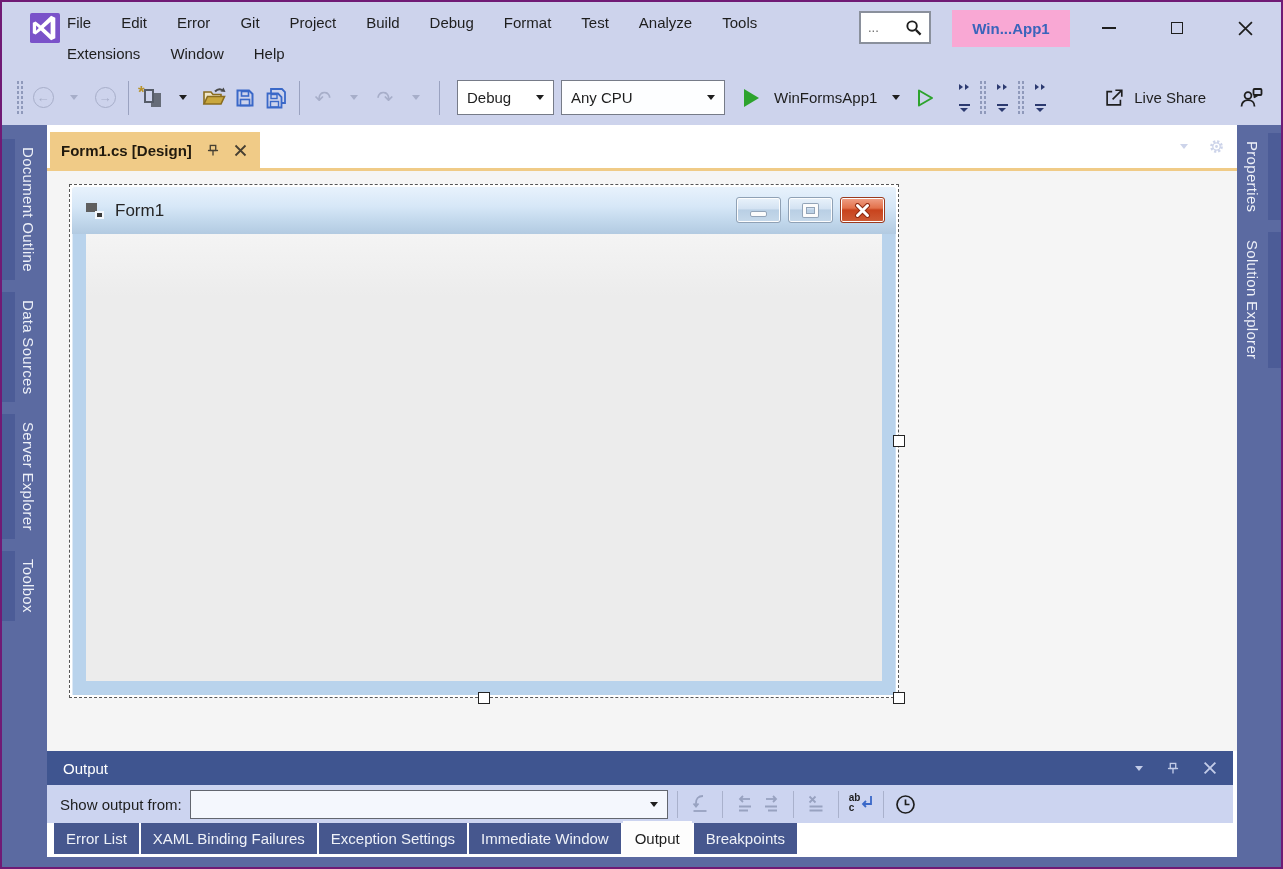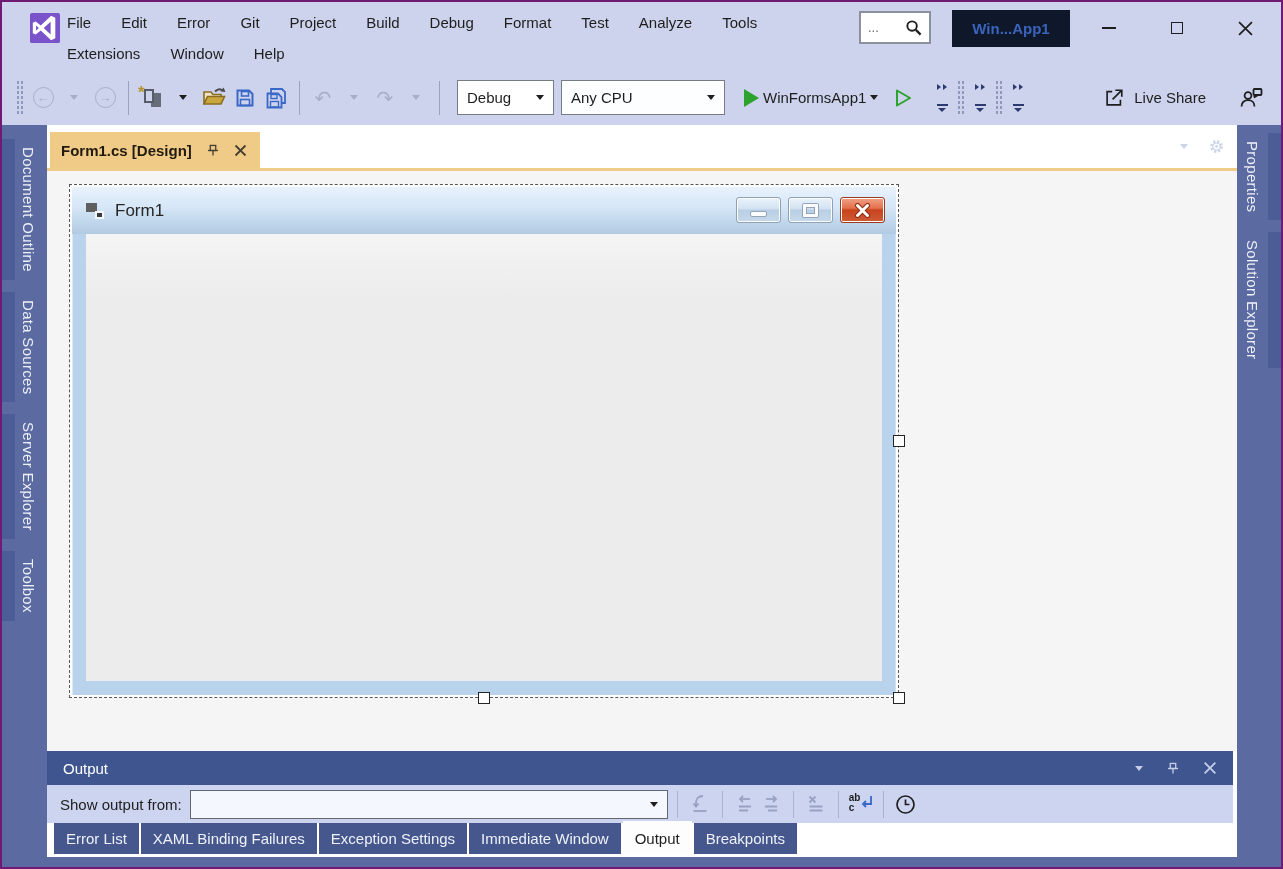--- a/index.html
+++ b/index.html
@@ -9,21 +9,21 @@
 
   
   .titlebar { height:68px; background:#cdd3ec; position:relative; flex:none; }
   .vs-logo { position:absolute; left:28px; top:11px; width:30px; height:30px; }
   .menus { position:absolute; left:50px; top:5px; }
   .menu-row { display:flex; height:31px; align-items:center; }
   .menu-item { padding:0 15px; font-size:15px; color:#1e1e1e; cursor:default; white-space:nowrap; }
   .search-box { position:absolute; left:857px; top:9px; width:72px; height:33px; background:#fff;
                 border:2px solid #8a909c; display:flex; align-items:center; justify-content:space-between; padding:0 7px; }
   .search-ellipsis { color:#6a6a6a; font-size:13px; line-height:10px; }
-  .title-box { position:absolute; left:950px; top:8px; width:118px; height:37px; background:#0f172a;
+  .title-box { position:absolute; left:950px; top:8px; width:118px; height:37px; background:#f9a8d4;
                color:#3a64bb; font-size:15px; font-weight:700; display:flex; align-items:center; justify-content:center; }
   .win-controls { position:absolute; right:2px; top:0; display:flex; height:52px; }
   .wc { width:68px; display:flex; align-items:center; justify-content:center; }
   .glyph-minbar { width:14px; height:2px; background:#1e1e1e; }
   .glyph-maxbox { width:12px; height:12px; border:1.5px solid #1e1e1e; }
 
   
   .toolbar { height:55px; flex:none; background:#cdd3ec; display:flex; align-items:center; padding:0 14px; gap:7px; }
   .grip { width:8px; height:36px; background-image:radial-gradient(#8f99bb 1.1px, transparent 1.4px);
           background-size:4px 5px; }
@@ -38,21 +38,21 @@
   .undoredo { font-size:20px; line-height:20px; color:#a7aec9; }
   .ni { position:relative; width:24px; height:24px; }
   .ni .b { position:absolute; right:3px; top:7px; width:10px; height:14px; background:#666c78; }
   .ni .f { position:absolute; left:4px; top:3px; width:10px; height:14px; background:#cdd3ec; border:2px solid #565c68; }
   .ni .star { position:absolute; left:-2px; top:-3px; color:#b8922a; font-size:17px; font-weight:700; }
   .combo { background:#fff; border:1px solid #767b88; height:35px; display:flex; align-items:center;
            padding:0 9px; font-size:15px; color:#1e1e1e; gap:8px; }
   .combo .val { flex:1; }
   .combo.debug { width:97px; margin-left:6px; }
   .combo.platform { width:164px; background:#fdfeff; }
-  .run-group { display:flex; align-items:center; gap:4px; margin-left:12px; }
+  .run-group { display:flex; align-items:center; gap:15px; margin-left:12px; }
   .play-solid { width:0; height:0; border-left:15px solid #2da32d; border-top:9px solid transparent; border-bottom:9px solid transparent; }
   .run-label { font-size:15px; color:#1e1e1e; }
   .chev-groups { display:flex; align-items:center; gap:7px; margin-left:12px; }
   .chev-group { width:16px; height:34px; display:flex; flex-direction:column; justify-content:space-between; align-items:center; padding:3px 0; }
   .chev-pair { display:flex; gap:2px; }
   .chev-pair i { width:0; height:0; border-top:3.5px solid transparent; border-bottom:3.5px solid transparent; border-left:4.5px solid #2c3a70; }
   .chev-drop { display:flex; flex-direction:column; align-items:center; gap:2px; }
   .chev-drop .bar { width:11px; height:2px; background:#2c3a70; }
   .chev-drop .c { width:0; height:0; border-left:4px solid transparent; border-right:4px solid transparent; border-top:4.5px solid #2c3a70; }
   .live-share { margin-left:auto; display:flex; align-items:center; gap:9px; font-size:15px; color:#1e1e1e; }

